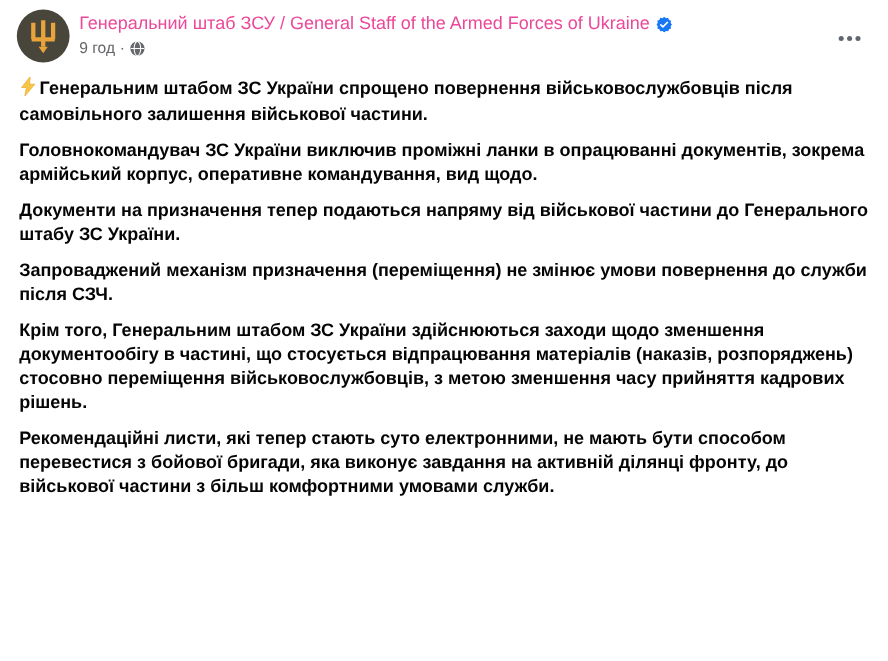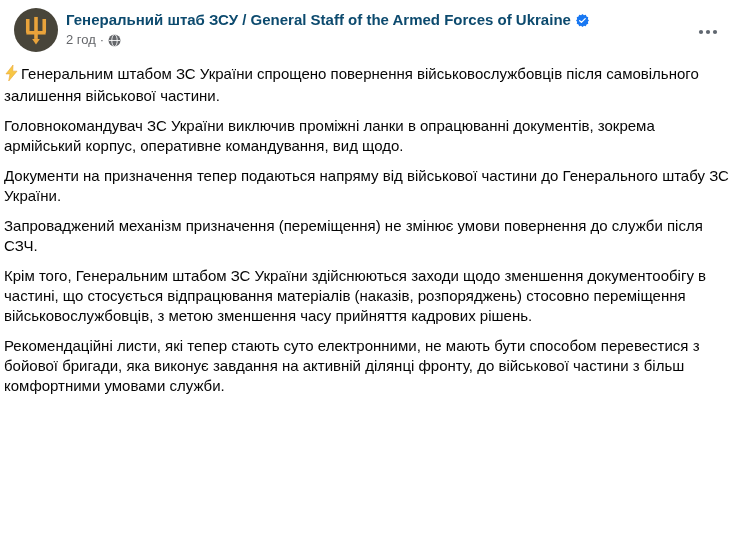--- a/index.html
+++ b/index.html
@@ -39,22 +39,22 @@
     min-width: 0;
   }
   .name-row {
     display: flex;
     align-items: center;
     gap: 5px;
     line-height: 19px;
   }
   .page-name {
     font-size: 15px;
-    font-weight: 700;
-    color: #0c4a6e;
+    font-weight: 400;
+    color: #ec4899;
     white-space: nowrap;
     cursor: pointer;
   }
   .verified-badge { display: inline-flex; margin-top: 1px; }
   .meta-row {
     display: flex;
     align-items: center;
     gap: 4px;
     margin-top: 3px;
     font-size: 13px;
@@ -74,24 +74,25 @@
     display: flex;
     align-items: center;
     justify-content: center;
     cursor: pointer;
     border-radius: 6px;
     padding: 0;
   }
 
   
   .post-body {
-    padding: 12px 10px 0 4px;
+    padding: 12px 10px 0 16px;
     font-size: 15px;
     line-height: 20px;
     color: #050505;
+    font-weight: bold;
   }
   .post-body p { margin: 0 0 10px 0; }
   .bolt-icon {
     display: inline-block;
     vertical-align: -2px;
     margin-right: 2px;
   }
 </style>
 </head>
 <body>
@@ -119,21 +120,21 @@
       <div class="name-row">
         <span class="page-name">Генеральний штаб ЗСУ / General Staff of the Armed Forces of Ukraine</span>
         <span class="verified-badge">
           <svg width="13" height="13" viewBox="0 0 24 24">
             <path fill="#1877F2" d="M12 0l2.7 2.3 3.4-.7 1.3 3.2 3.2 1.3-.7 3.4L24 12l-2.1 2.5.7 3.4-3.2 1.3-1.3 3.2-3.4-.7L12 24l-2.7-2.3-3.4.7-1.3-3.2-3.2-1.3.7-3.4L0 12l2.1-2.5-.7-3.4 3.2-1.3L5.9 1.6l3.4.7z"></path>
             <path d="M6.8 12.4l3.2 3.1 7-7" stroke="#ffffff" stroke-width="2.4" fill="none" stroke-linecap="round" stroke-linejoin="round"></path>
           </svg>
         </span>
       </div>
       <div class="meta-row">
-        <span class="timestamp">2 год</span>
+        <span class="timestamp">9 год</span>
         <span>·</span>
         <span class="globe-wrap">
           <svg width="13" height="13" viewBox="0 0 24 24">
             <circle cx="12" cy="12" r="11" fill="#65676b"></circle>
             <g stroke="#ffffff" stroke-width="1.6" fill="none">
               <path d="M1.5 12 H22.5"></path>
               <ellipse cx="12" cy="12" rx="5" ry="11"></ellipse>
             </g>
           </svg>
         </span>

